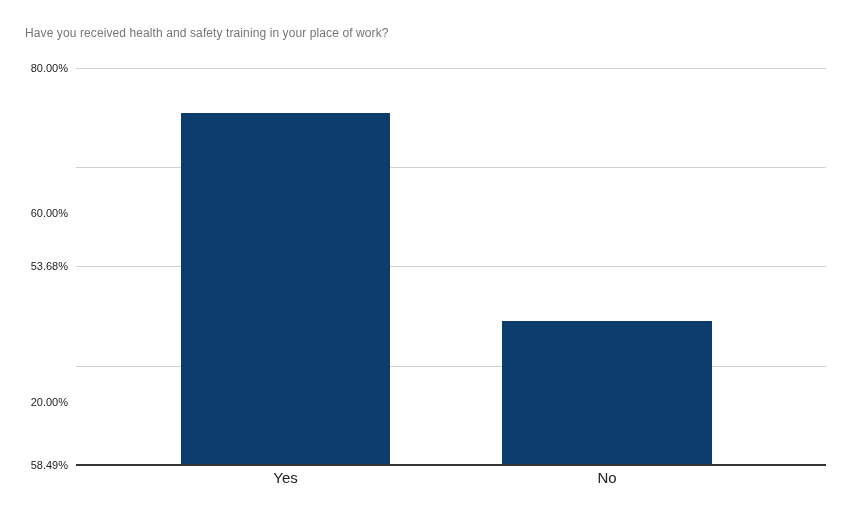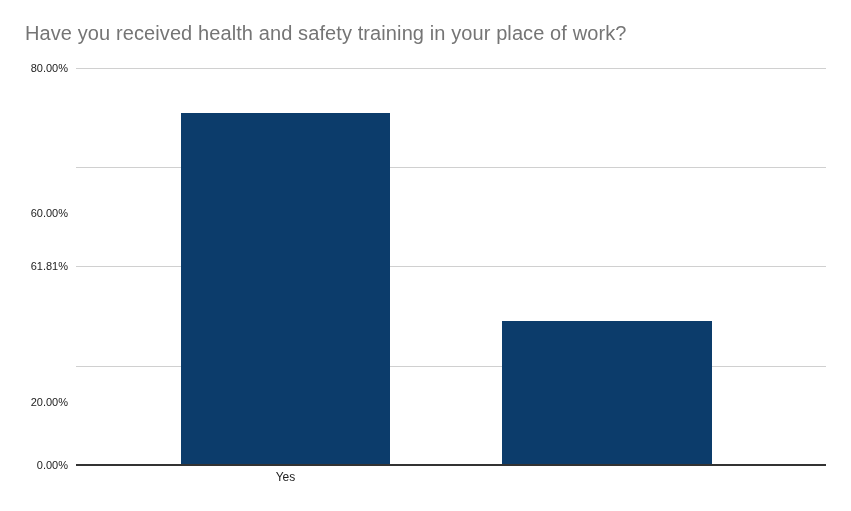--- a/index.html
+++ b/index.html
@@ -19,21 +19,21 @@
     left: 0; top: 0;
     width: 851px;
     height: 511px;
     background: #ffffff;
   }
   
   #chart-title {
     position: absolute;
     left: 25px;
     top: 23px;
-    font-size: 20px;
+    font-size: 12px;
     line-height: 20px;
     color: #757575;
     white-space: nowrap;
     letter-spacing: 0.1px;
   }
   
   
   #plot-area {
     position: absolute;
     left: 76px;
@@ -77,49 +77,50 @@
   
   .bar {
     position: absolute;
     bottom: 0;
     background: #0c3c6b;
   }
   
   .x-tick-label {
     position: absolute;
     top: 471px;
-    font-size: 12px;
+    font-size: 15px;
     line-height: 13px;
     color: #222222;
     text-align: center;
     white-space: nowrap;
   }
 </style>
 </head>
 <body>
 
 <div id="chart-root" style="background: rgb(255, 255, 255);">
 
   <div id="chart-title" style="color: rgb(117, 117, 117);">Have you received health and safety training in your place of work?</div>
 
   <div id="y-axis-labels">
     <div class="y-tick-label" style="top: 62px; color: rgb(34, 34, 34);">80.00%</div>
     <div class="y-tick-label" style="top: 161px; color: rgb(34, 34, 34); margin-top: 46px;">60.00%</div>
-    <div class="y-tick-label" style="top: 260px; color: rgb(34, 34, 34);">61.81%</div>
+    <div class="y-tick-label" style="top: 260px; color: rgb(34, 34, 34);">53.68%</div>
     <div class="y-tick-label" style="top: 359px; color: rgb(34, 34, 34); margin-top: 37px;">20.00%</div>
-    <div class="y-tick-label" style="top: 459px; color: rgb(34, 34, 34);">0.00%</div>
+    <div class="y-tick-label" style="top: 459px; color: rgb(34, 34, 34);">58.49%</div>
   </div>
 
   <div id="plot-area">
     <div class="gridline" style="top: 0px; background: rgb(208, 208, 208);"></div>
     <div class="gridline" style="top: 99px; background: rgb(208, 208, 208);"></div>
     <div class="gridline" style="top: 198px; background: rgb(208, 208, 208);"></div>
     <div class="gridline" style="top: 298px; background: rgb(208, 208, 208);"></div>
 
     <div class="bar" id="bar-0" style="left: 105px; width: 209px; height: 352.337px; background: rgb(12, 60, 107);"></div>
     <div class="bar" id="bar-1" style="left: 426px; width: 210px; height: 143.912px; background: rgb(12, 60, 107);"></div>
   </div>
 
   <div id="axis-baseline" style="background: rgb(51, 51, 51);"></div>
 
   <div class="x-tick-label" style="left: 181px; width: 209px; color: rgb(34, 34, 34);">Yes</div>
+  <div class="x-tick-label" style="left: 502px; width: 210px; color: rgb(34, 34, 34);">No</div>
 
 </div>
 
 </body></html>

